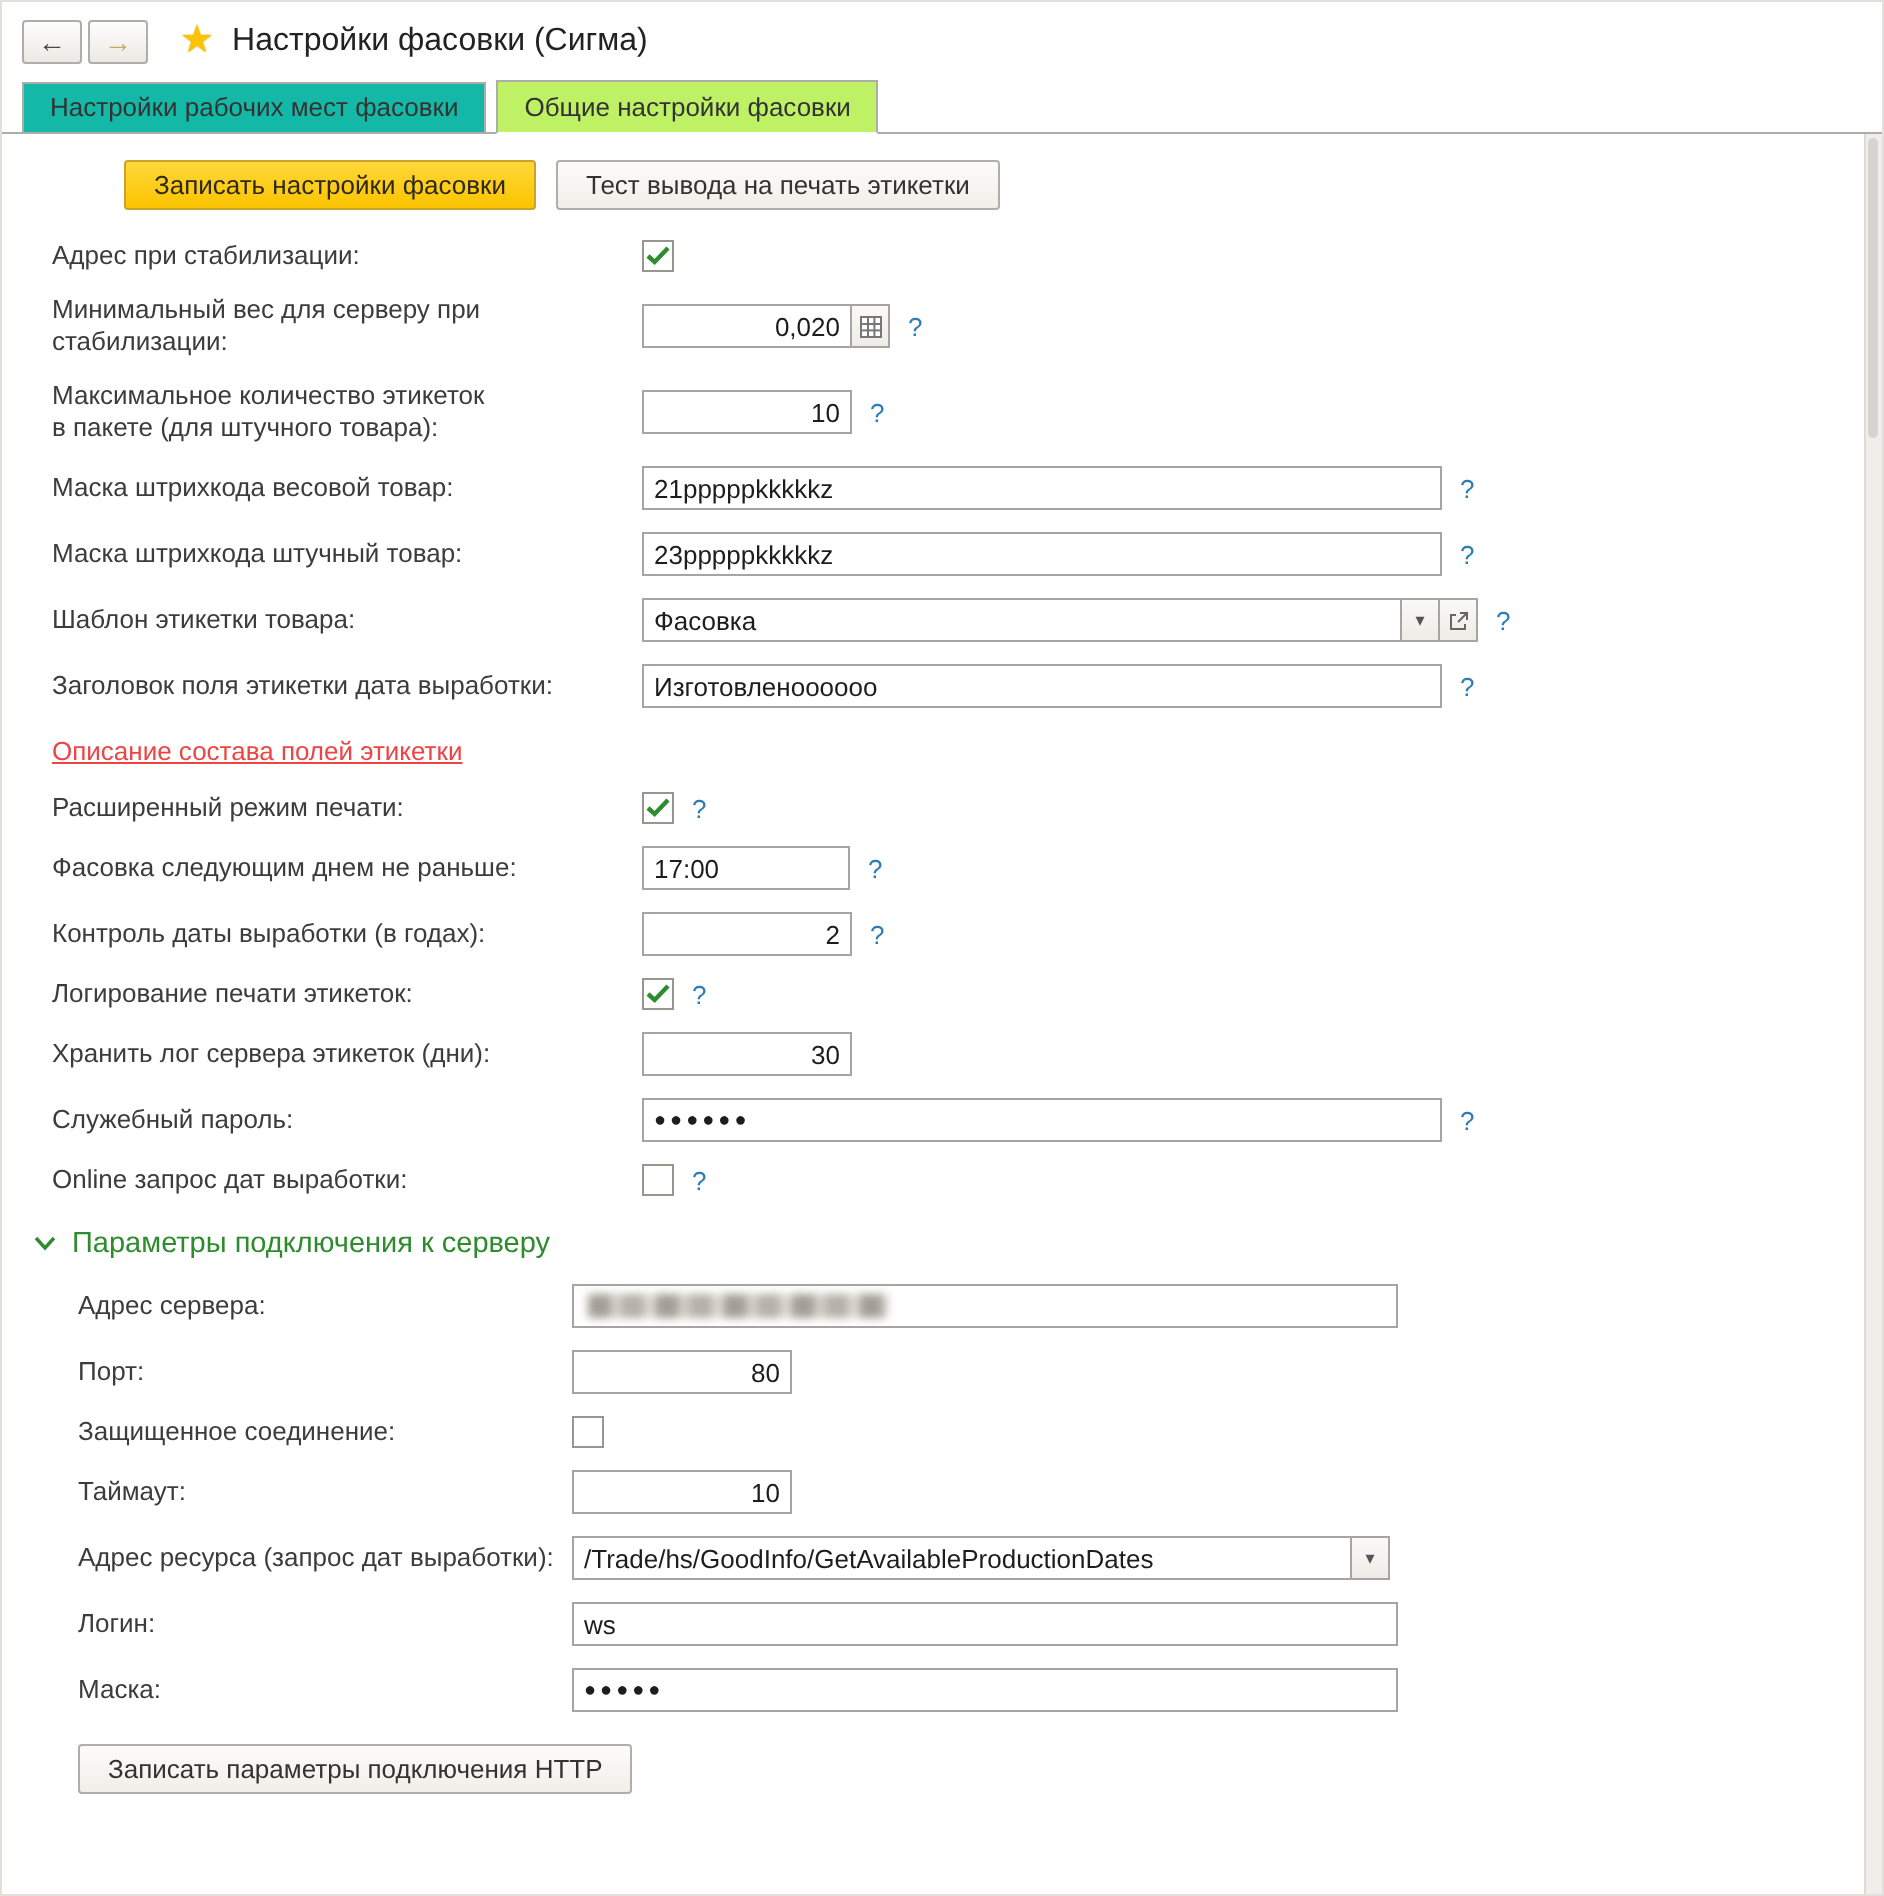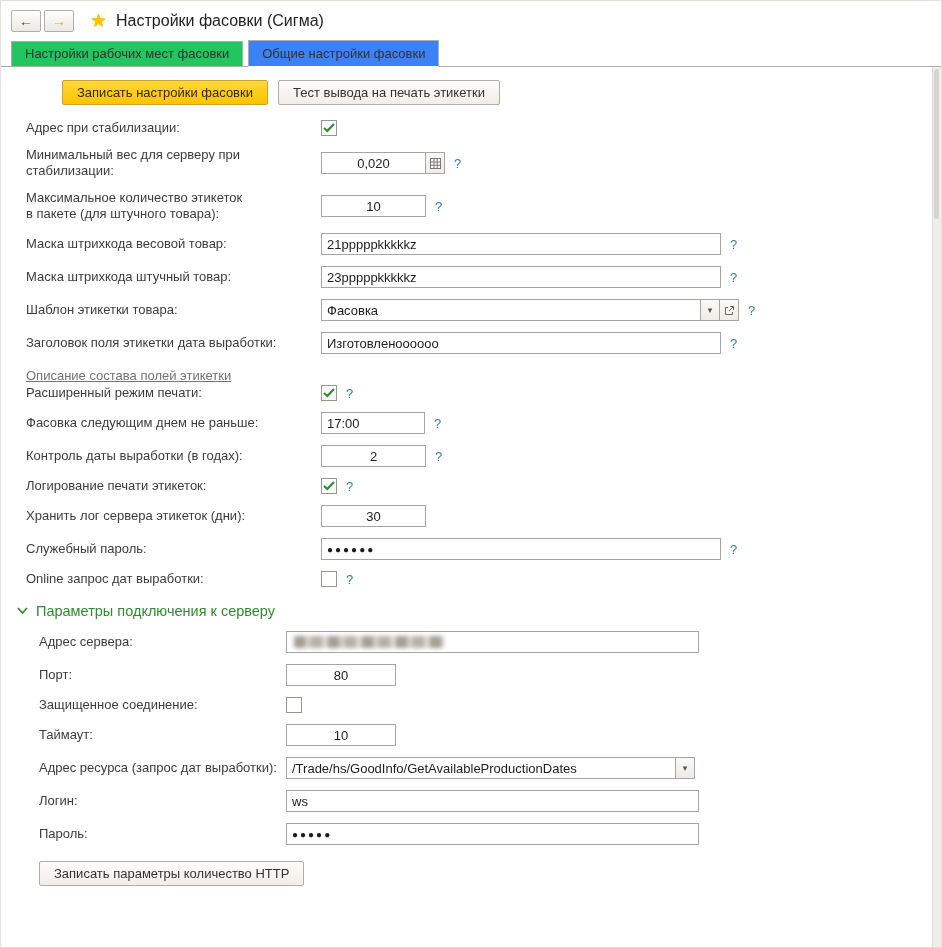--- a/index.html
+++ b/index.html
@@ -9,48 +9,48 @@
   
   .titlebar{display:flex;align-items:center;padding:7px 10px 5px 10px;height:26px;}
   .nav-btn{width:30px;height:22px;box-sizing:border-box;border:1px solid #b0aeaa;background:linear-gradient(#fefefd,#ecE9e4);margin-right:3px;cursor:pointer;font-size:14px;line-height:19px;padding:0;border-radius:2px;}
   .nav-btn span{font-weight:bold;color:#4a4a4a;}
   .nav-btn.fwd span{color:#c3aa6a;}
   .star{font-size:19px;color:#fcc400;margin:0 9px 0 13px;cursor:pointer;text-shadow:0 0 1px #cf9e00;line-height:20px;}
   .title{font-size:16px;font-weight:400;color:#222;margin:0;}
 
   
   .tabstrip{display:flex;align-items:flex-end;padding-left:10px;height:27px;border-bottom:1px solid #aeaca8;background:#fff;}
-  .tab{height:24px;line-height:24px;padding:0 13px;background:#22c55e;border:1px solid #aeaca8;border-bottom:none;margin-right:5px;cursor:pointer;color:#333;white-space:nowrap;}
-  .tab.active{background:#3b82f6;margin-bottom:-1px;height:25px;line-height:26px;border-bottom:1px solid #fff;}
+  .tab{height:24px;line-height:24px;padding:0 13px;background:#14b8a6;border:1px solid #aeaca8;border-bottom:none;margin-right:5px;cursor:pointer;color:#333;white-space:nowrap;}
+  .tab.active{background:#bef264;margin-bottom:-1px;height:25px;line-height:26px;border-bottom:1px solid #fff;}
 
   
   .content{padding:13px 0 0 25px;}
   .toolbar{display:flex;gap:10px;margin-bottom:15px;padding-left:36px;}
   .btn{height:25px;padding:0 14px;border:1px solid #b0aeaa;background:linear-gradient(#fdfcfa,#f1eeE9);font:inherit;color:#333;cursor:pointer;border-radius:2px;}
   .btn.primary{background:linear-gradient(#ffd73a,#fcc400);border-color:#c9a32a;color:#2e2a12;}
 
   .row{display:flex;align-items:center;margin-bottom:11px;}
   .flabel{flex:0 0 295px;color:#3c3c3c;line-height:16px;}
   .row.srv{padding-left:13px;}
   .row.srv .flabel{flex:0 0 247px;}
   .ctrl{display:flex;align-items:center;}
 
   .inp{height:22px;box-sizing:border-box;border:1px solid #a7a5a1;padding:0 5px;font:inherit;color:#1d1d1d;background:#fff;}
-  .num{text-align:center;}
+  .num{text-align:right;}
   .w100{width:104px}.w105{width:105px}.w110{width:110px}
   .w380{width:380px}.w390{width:390px}.w410{width:400px}.w413{width:413px}
   .pw{font-size:10px;font-weight:bold;letter-spacing:2px;}
 
   .mini{width:20px;height:22px;box-sizing:border-box;border:1px solid #a7a5a1;background:linear-gradient(#faf9f7,#efecE7);margin-left:-1px;display:inline-flex;align-items:center;justify-content:center;padding:0;cursor:pointer;color:#555;font-size:9px;line-height:1;}
 
   .help{color:#2d7cb5;margin-left:9px;cursor:pointer;text-decoration:none;}
 
   .checkbox{width:16px;height:16px;box-sizing:border-box;border:1px solid #99968f;background:#fff;display:inline-flex;align-items:center;justify-content:center;cursor:pointer;}
 
-  .glink{color:#737373;text-decoration:underline;cursor:pointer;display:inline-block;margin:3px 0 2px 0;}
+  .glink{color:#ef4444;text-decoration:underline;cursor:pointer;display:inline-block;margin:3px 0 13px 0;}
 
   .section-head{display:flex;align-items:center;gap:8px;color:#2e8b2e;font-size:14.5px;margin:16px 0 12px -9px;cursor:pointer;}
 
   .redacted{display:flex;align-items:center;}
   .blurblob{display:block;width:150px;height:12px;margin-left:2px;border-radius:2px;filter:blur(2px);
     background:repeating-linear-gradient(90deg,#a39e96 0 11px,#d2cec7 11px 17px,#b5b0a8 17px 28px,#ddd9d2 28px 34px);}
 
   .http-btn-row{margin:16px 0 0 13px;}
 
   .vscroll{position:absolute;top:66px;right:0;bottom:0;width:8px;background:#f0eeea;border-left:1px solid #dedbd6;}
@@ -298,29 +298,29 @@
     
     <div class="row srv">
       <div class="flabel">Логин:</div>
       <div class="ctrl">
         <input class="inp w413" value="ws" style="">
       </div>
     </div>
 
     
     <div class="row srv">
-      <div class="flabel">Пароль:</div>
+      <div class="flabel">Маска:</div>
       <div class="ctrl">
         <input class="inp w413 pw" value="●●●●●" style="">
       </div>
     </div>
 
     
     <div class="http-btn-row">
-      <button class="btn">Записать параметры количество HTTP</button>
+      <button class="btn">Записать параметры подключения HTTP</button>
     </div>
 
   </div>
 
   <div class="vscroll">
     <div class="thumb"></div>
   </div>
 
 </div>
 

